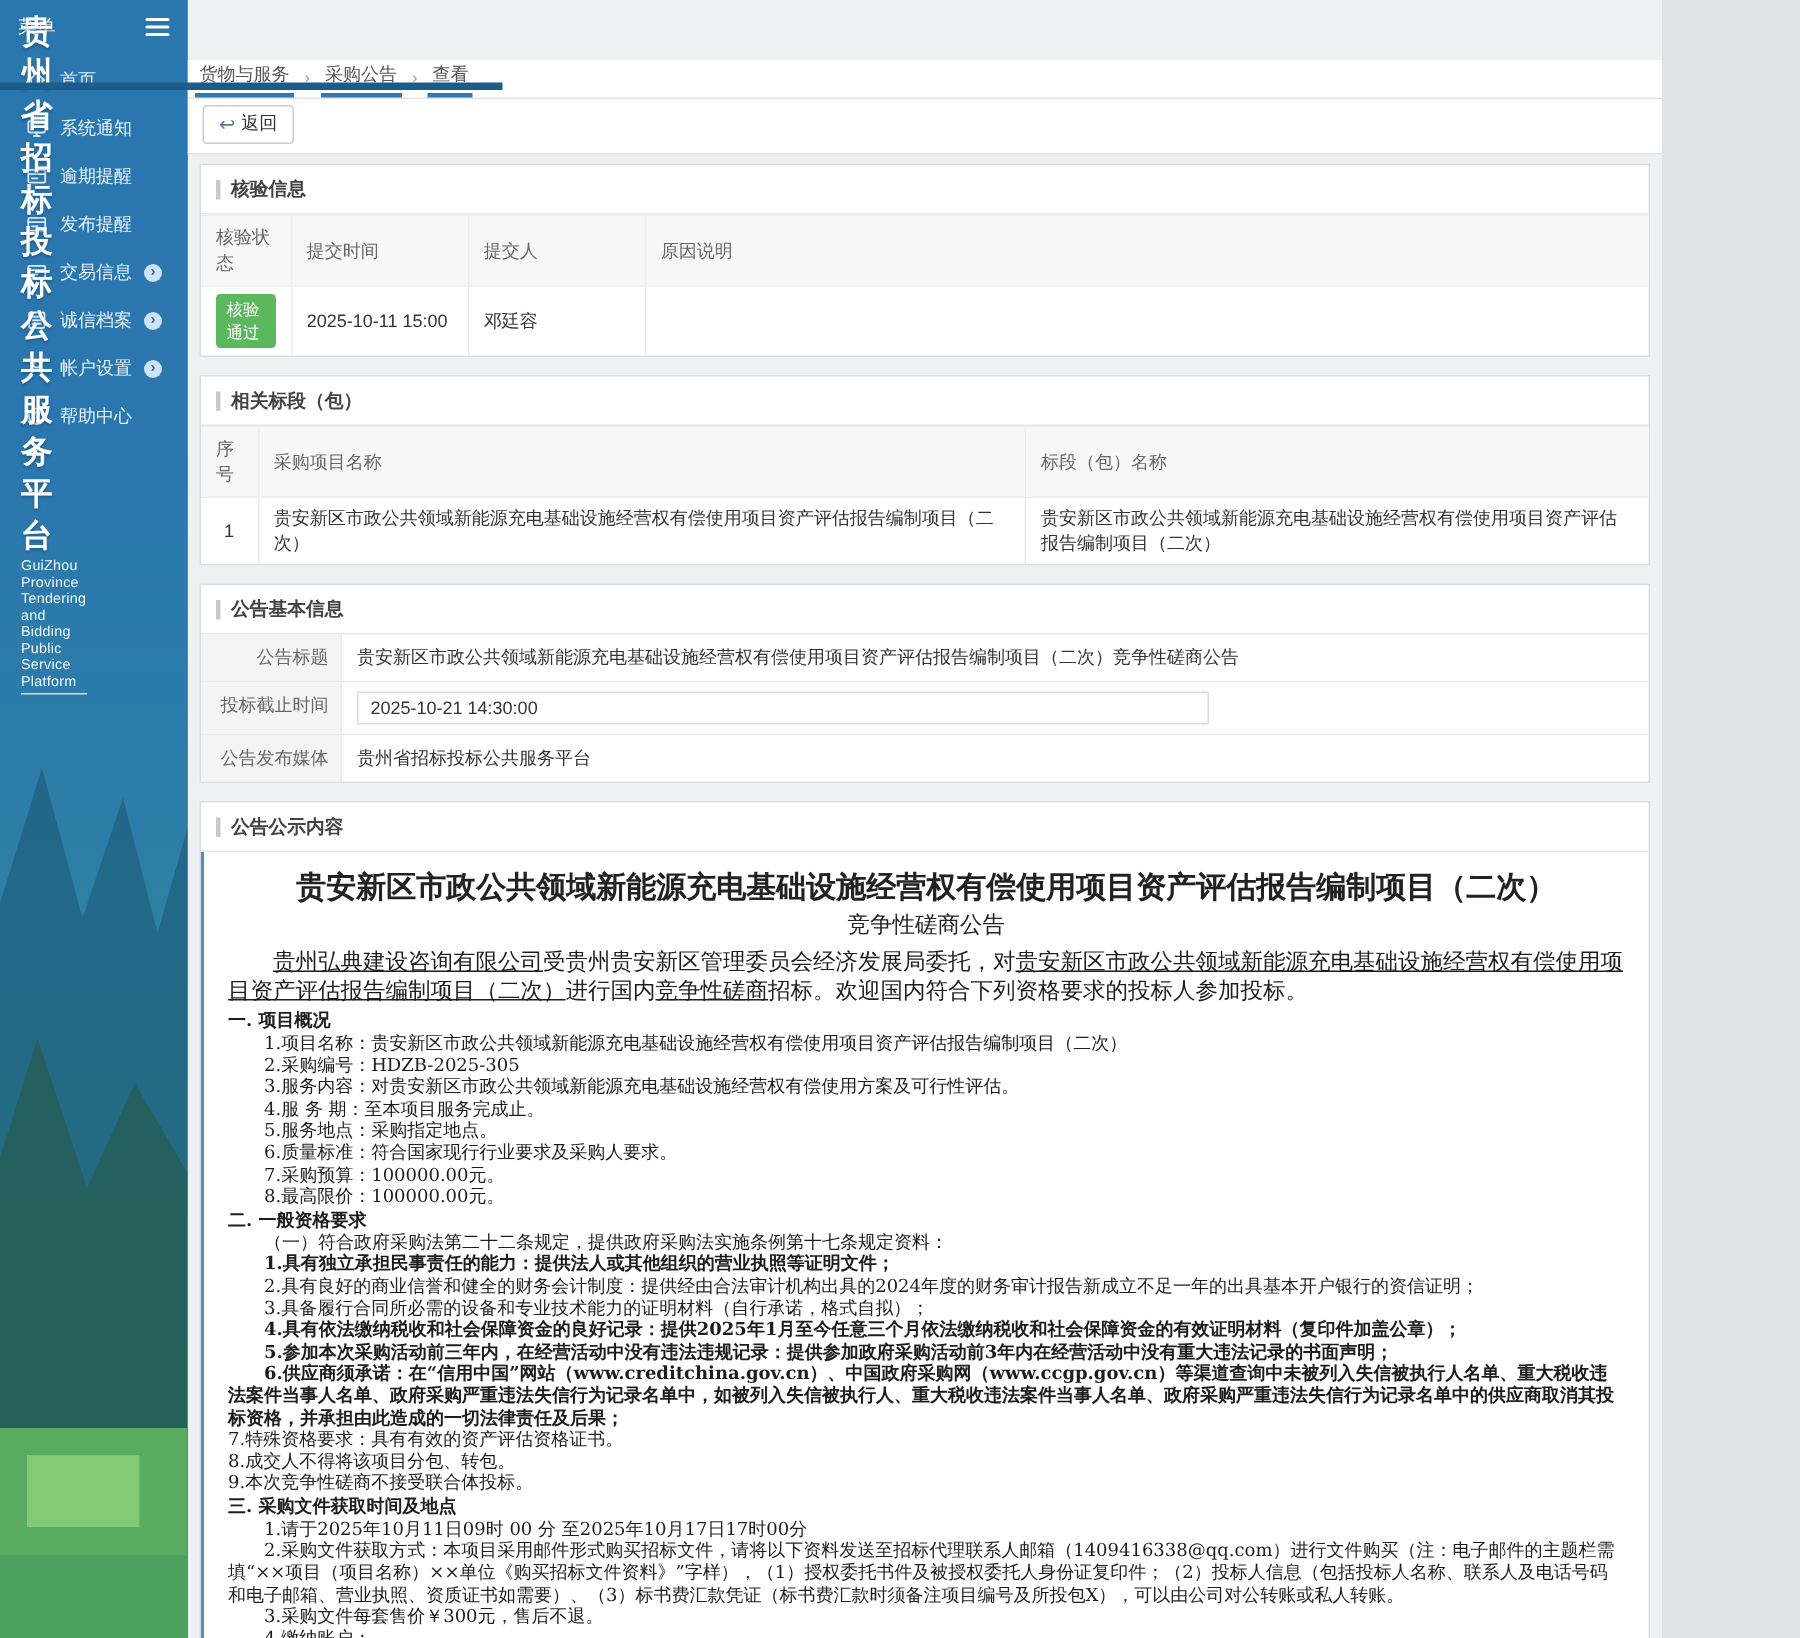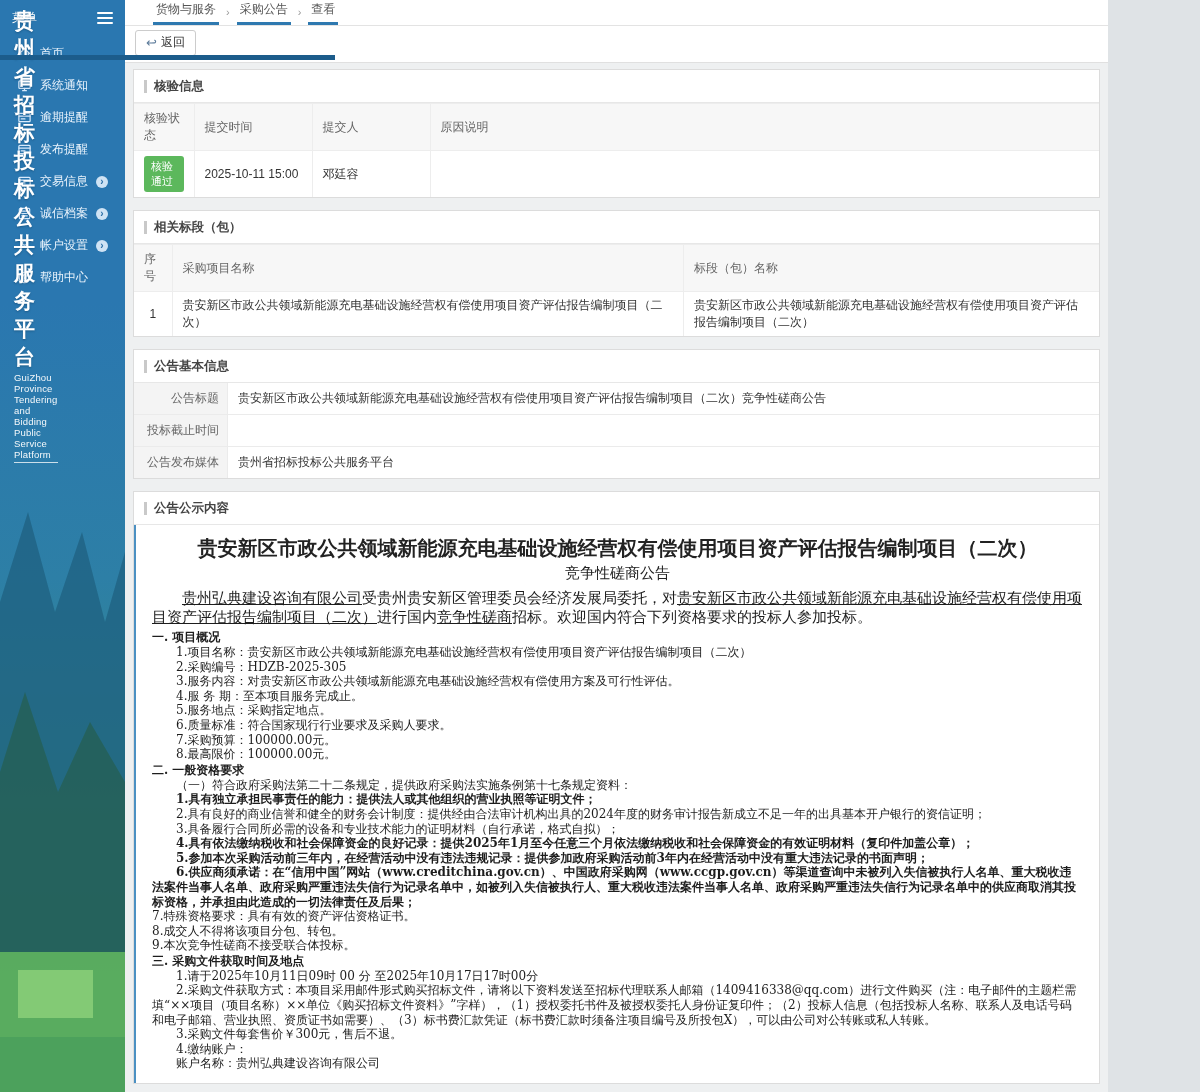--- a/index.html
+++ b/index.html
@@ -37,21 +37,21 @@
   .menu-item { display:flex; align-items:center; gap:8px; padding:7px 12px; margin:1px 5px;
     color:#e9f3fc; font-size:12px; cursor:pointer; }
   .mi-icon { width:15px; height:15px; flex:none; display:flex; }
   .mi-icon svg { width:15px; height:15px; }
   .chev { margin-left:auto; width:12px; height:12px; border-radius:50%; background:#cfe3f4;
     color:#2a6ea6; font-size:10px; font-weight:bold; line-height:11px; text-align:center; }
 
   
   .main { flex:1; min-width:0; display:flex; flex-direction:column; background:#eef0f1; }
   .breadcrumb { background:#fff; height:26px; flex:none; display:flex; align-items:flex-end;
-    padding:0 28px; gap:7px; font-size:12px; color:#555; border-bottom:1px solid #e3e3e3; }
+    padding:0 5px; gap:7px; font-size:12px; color:#555; border-bottom:1px solid #e3e3e3;margin-top:40px; }
   .crumb { padding:0 3px 4px; border-bottom:3px solid #2e79b0; cursor:pointer; }
   .crumb-sep { padding-bottom:7px; color:#999; font-size:11px; }
   .toolbar { background:#fff; flex:none; padding:4px 10px 6px; border-bottom:1px solid #e0e0e0; }
   .btn-back { display:inline-flex; align-items:center; gap:4px; border:1px solid #ccc; border-radius:3px;
     background:#fff; padding:3px 10px 4px; font-size:12px; color:#333; cursor:pointer; }
   .btn-back .ico { color:#5b7a99; font-size:13px; line-height:12px; }
 
   .panel { background:#fff; border:1px solid #dcdcdc; margin:6px 8px; }
   .panel-title { display:flex; align-items:center; height:26px; padding:16px 10px;
     border-bottom:1px solid #e7e7e7; font-size:12.5px; font-weight:bold; color:#444;text-align:right; }
@@ -286,20 +286,23 @@
           <span class="tmark"></span>
           <span>公告基本信息</span>
         </div>
         <div id="basic-rows">
             <div class="info-row">
               <div class="info-label">公告标题</div>
               <div class="info-value">贵安新区市政公共领域新能源充电基础设施经营权有偿使用项目资产评估报告编制项目（二次）竞争性磋商公告</div>
             </div>
             <div class="info-row">
               <div class="info-label">投标截止时间</div>
+              <div class="info-value">
+                <span class="valbox">2025-10-21 14:30:00</span>
+              </div>
             </div>
             <div class="info-row">
               <div class="info-label">公告发布媒体</div>
               <div class="info-value">贵州省招标投标公共服务平台</div>
             </div>
           </div>
       </div>
 
       <div class="panel">
         <div class="panel-title">

